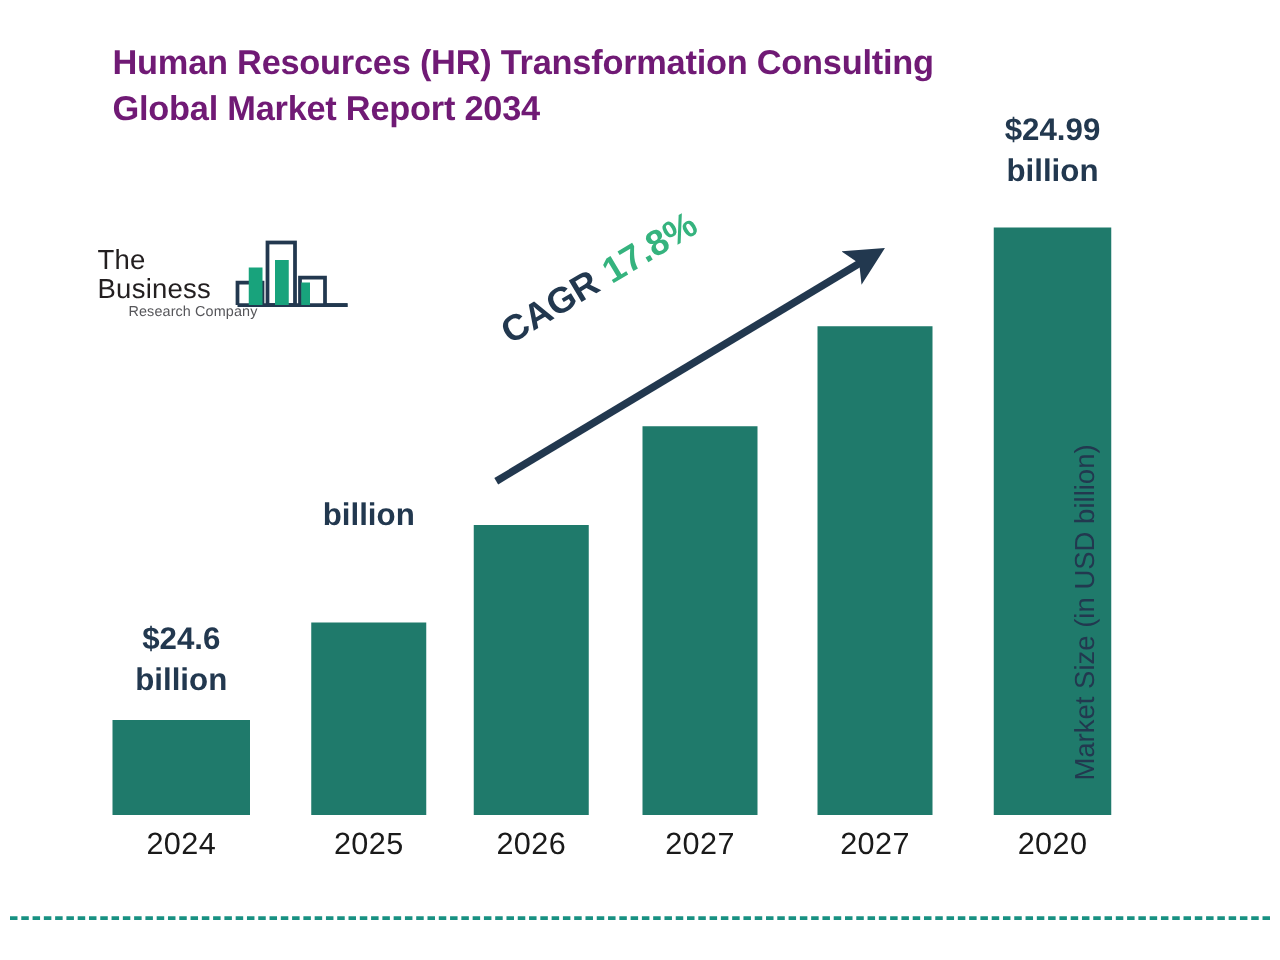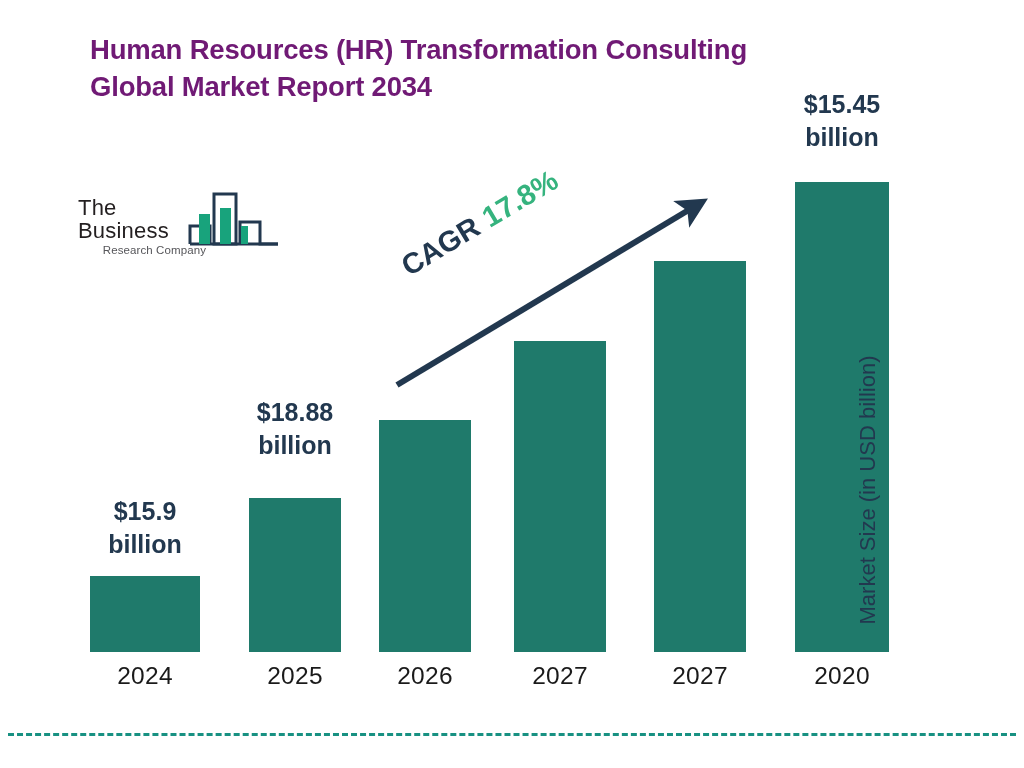--- a/index.html
+++ b/index.html
@@ -171,29 +171,28 @@
   <div id="plot">
 
     <div class="bar" style="left:90px;  top:576px; width:110px; height:76px;"></div>
     <div class="bar" style="left:249px; top:498px; width:92px;  height:154px;"></div>
     <div class="bar" style="left:379px; top:420px; width:92px;  height:232px;"></div>
     <div class="bar" style="left:514px; top:341px; width:92px;  height:311px;"></div>
     <div class="bar" style="left:654px; top:261px; width:92px;  height:391px;"></div>
     <div class="bar" style="left:795px; top:182px; width:94px;  height:470px;"></div>
 
     <div class="bar-value" style="left:65px; top:495px; width:160px;">
-      <span class="amt">$15.9</span>
+      <span class="amt">$24.6</span>
       <span class="unit">billion</span>
     </div>
     <div class="bar-value" style="left:215px; top:396px; width:160px;">
-      <span class="amt">$18.88</span>
       <span class="unit">billion</span>
     </div>
     <div class="bar-value" style="left:762px; top:88px; width:160px;">
-      <span class="amt">$15.45</span>
+      <span class="amt">$24.99</span>
       <span class="unit">billion</span>
     </div>
 
     <div class="x-tick" style="left:85px;  top:662px; width:120px;">2024</div>
     <div class="x-tick" style="left:235px; top:662px; width:120px;">2025</div>
     <div class="x-tick" style="left:365px; top:662px; width:120px;">2026</div>
     <div class="x-tick" style="left:500px; top:662px; width:120px;">2027</div>
     <div class="x-tick" style="left:640px; top:662px; width:120px;">2027</div>
     <div class="x-tick" style="left:782px; top:662px; width:120px;">2020</div>
 

